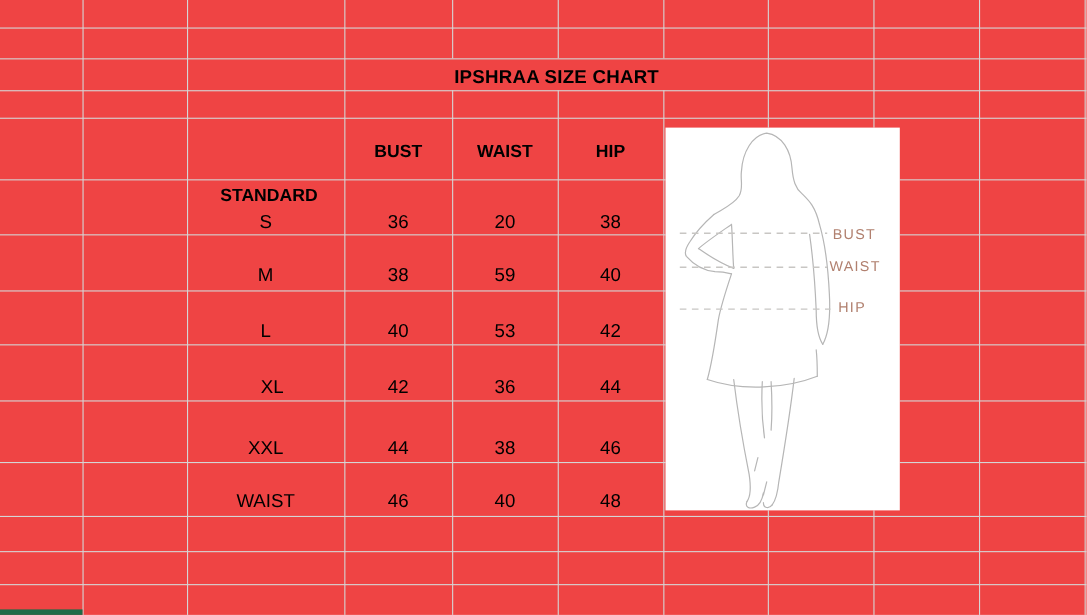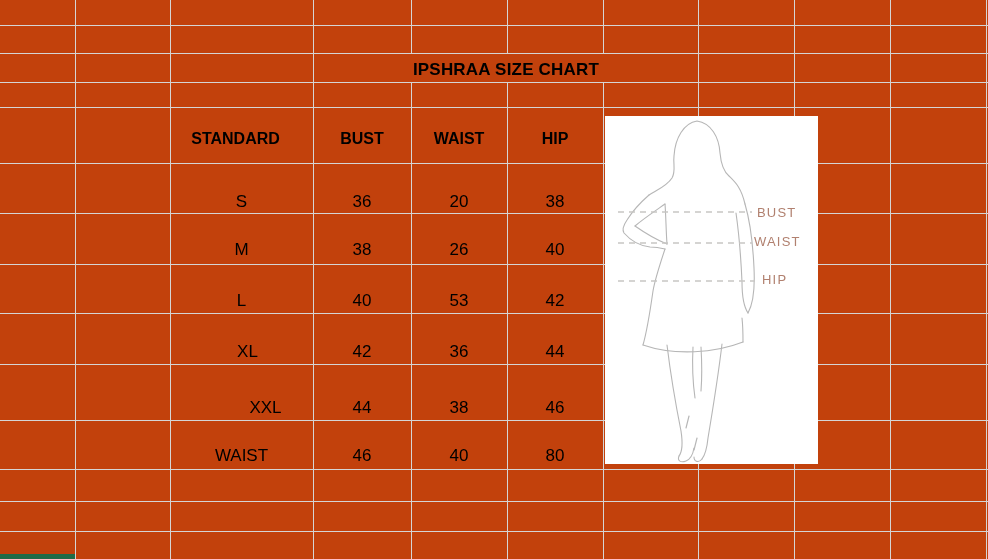--- a/index.html
+++ b/index.html
@@ -1,34 +1,34 @@
 <!DOCTYPE html>
 <html><head>
 <meta charset="utf-8">
 <style>
   html,body{margin:0;padding:0;background:#ffffff;}
   .sheet{
     position:relative;width:988px;height:559px;overflow:hidden;
-    background:#c2410c;
+    background:#ef4444;
     font-family:"Liberation Sans","DejaVu Sans",sans-serif;
     color:#111111;
   }
   .gl{position:absolute;background:#d5d5d5;}
   .title{
     position:absolute;left:310px;top:58px;width:392px;height:24px;
     line-height:24px;text-align:center;
     font-size:17px;font-weight:bold;color:#000;
     letter-spacing:0.2px;white-space:nowrap;
   }
   .hdr{
     position:absolute;top:128px;height:22px;line-height:22px;
     text-align:center;font-size:16px;font-weight:bold;color:#000;
     white-space:nowrap;
   }
-  .c0{left:164px;width:143px;}
+  .c0{left:173px;width:143px;margin-top:40px;}
   .c1{left:313px;width:98px;}
   .c2{left:411px;width:96px;}
   .c3{left:507px;width:96px;}
   .cell{
     position:absolute;height:22px;line-height:22px;text-align:center;
     font-size:17px;font-weight:normal;color:#000;white-space:nowrap;
   }
   .figure{
     position:absolute;left:605px;top:116px;width:213px;height:348px;
     background:#ffffff;
@@ -92,38 +92,38 @@
   <div class="hdr c2">WAIST</div>
   <div class="hdr c3">HIP</div>
 
   <div id="rows">
       <div class="cell" style="left: 170px; width: 143px; top: 191px;">S</div>
       <div class="cell" style="left: 313px; width: 98px; top: 191px;">36</div>
       <div class="cell" style="left: 411px; width: 96px; top: 191px;">20</div>
       <div class="cell" style="left: 507px; width: 96px; top: 191px;">38</div>
       <div class="cell" style="left: 170px; width: 143px; top: 239px;">M</div>
       <div class="cell" style="left: 313px; width: 98px; top: 239px;">38</div>
-      <div class="cell" style="left: 411px; width: 96px; top: 239px;">26</div>
+      <div class="cell" style="left: 411px; width: 96px; top: 239px;">59</div>
       <div class="cell" style="left: 507px; width: 96px; top: 239px;">40</div>
       <div class="cell" style="left: 170px; width: 143px; top: 290px;">L</div>
       <div class="cell" style="left: 313px; width: 98px; top: 290px;">40</div>
       <div class="cell" style="left: 411px; width: 96px; top: 290px;">53</div>
       <div class="cell" style="left: 507px; width: 96px; top: 290px;">42</div>
       <div class="cell" style="left: 176px; width: 143px; top: 341px;">XL</div>
       <div class="cell" style="left: 313px; width: 98px; top: 341px;">42</div>
       <div class="cell" style="left: 411px; width: 96px; top: 341px;">36</div>
       <div class="cell" style="left: 507px; width: 96px; top: 341px;">44</div>
-      <div class="cell" style="left: 170px; width: 143px; top: 397px; margin-left: 24px;">XXL</div>
+      <div class="cell" style="left: 170px; width: 143px; top: 397px;">XXL</div>
       <div class="cell" style="left: 313px; width: 98px; top: 397px;">44</div>
       <div class="cell" style="left: 411px; width: 96px; top: 397px;">38</div>
       <div class="cell" style="left: 507px; width: 96px; top: 397px;">46</div>
       <div class="cell" style="left: 170px; width: 143px; top: 445px;">WAIST</div>
       <div class="cell" style="left: 313px; width: 98px; top: 445px;">46</div>
       <div class="cell" style="left: 411px; width: 96px; top: 445px;">40</div>
-      <div class="cell" style="left: 507px; width: 96px; top: 445px;">80</div>
+      <div class="cell" style="left: 507px; width: 96px; top: 445px;">48</div>
     </div>
 
   <div class="figure">
     <svg width="213" height="348" viewBox="0 0 213 348">
       <g fill="none" stroke="#b6b6b6" stroke-width="1.1" stroke-linecap="round" stroke-linejoin="round">
 
         <path d="M44,79 C52,74 62,70 67,62 C71,55 68,48 69,40 C70,22 79,7 92,5 C106,7 114,21 115,37 C116,48 118,55 124,60 C130,66 136,71 140,88"></path>
 
         <path d="M44,79 C36,86 27,96 22,104 C18,110 17,114 19,117 C26,125 36,130 45,131 C51,131 56,132 60,133"></path>
 

